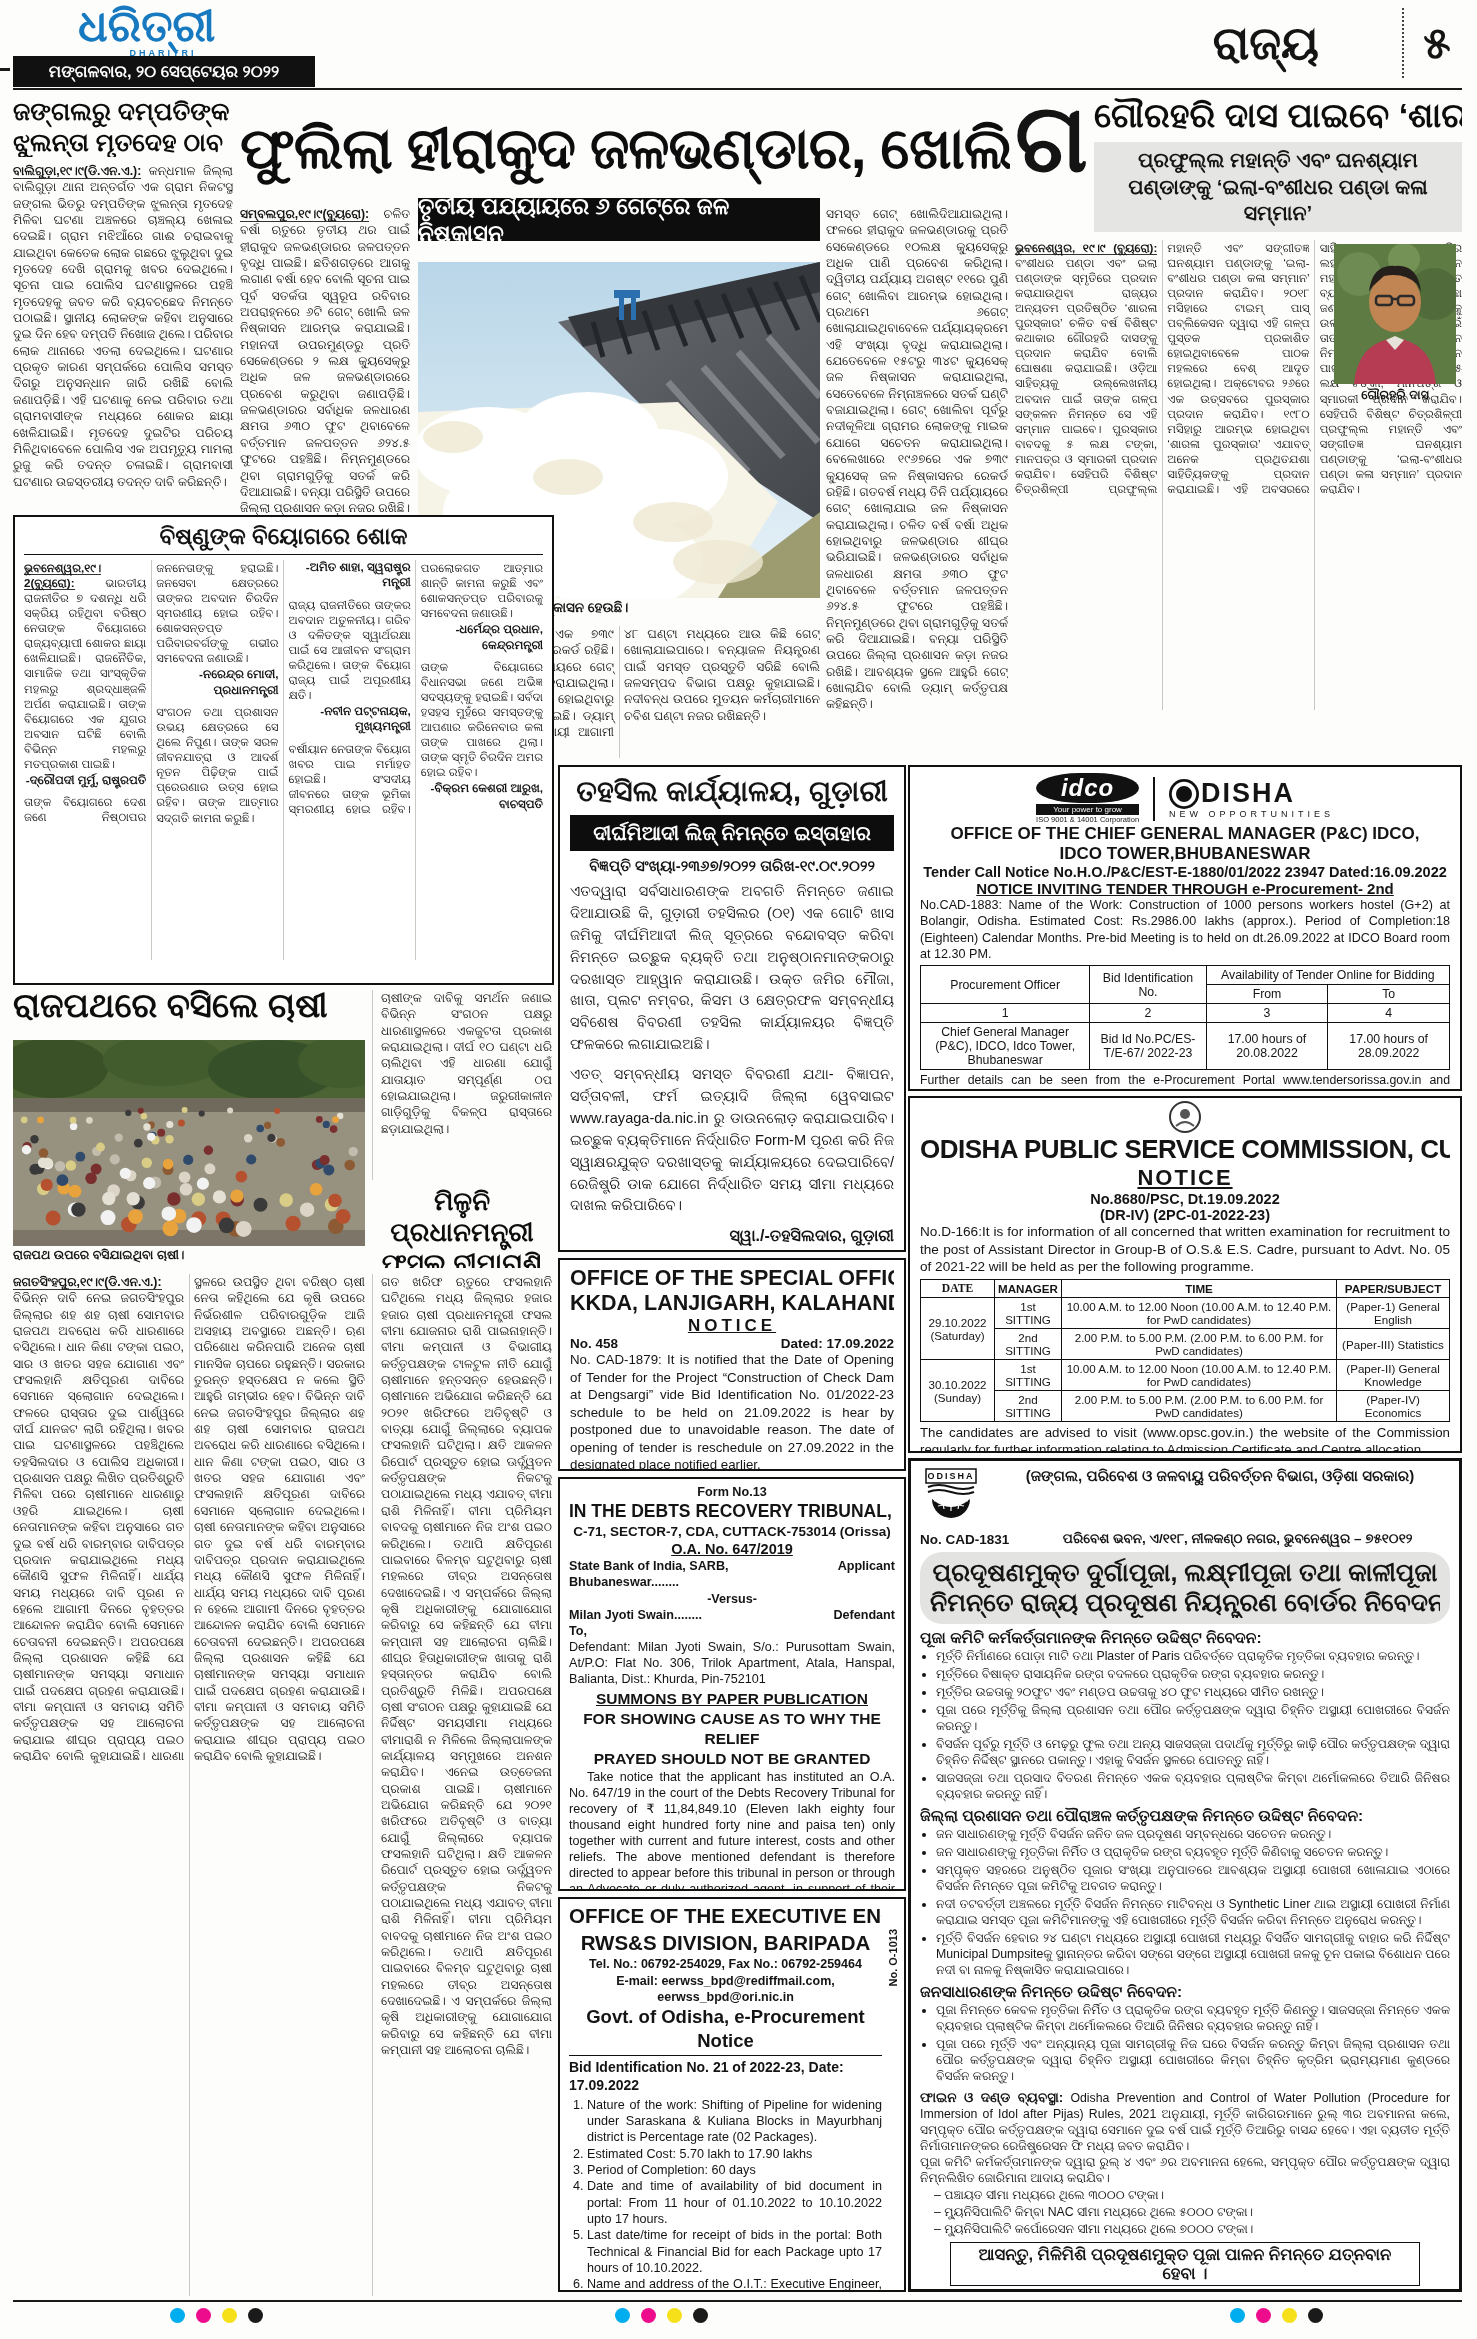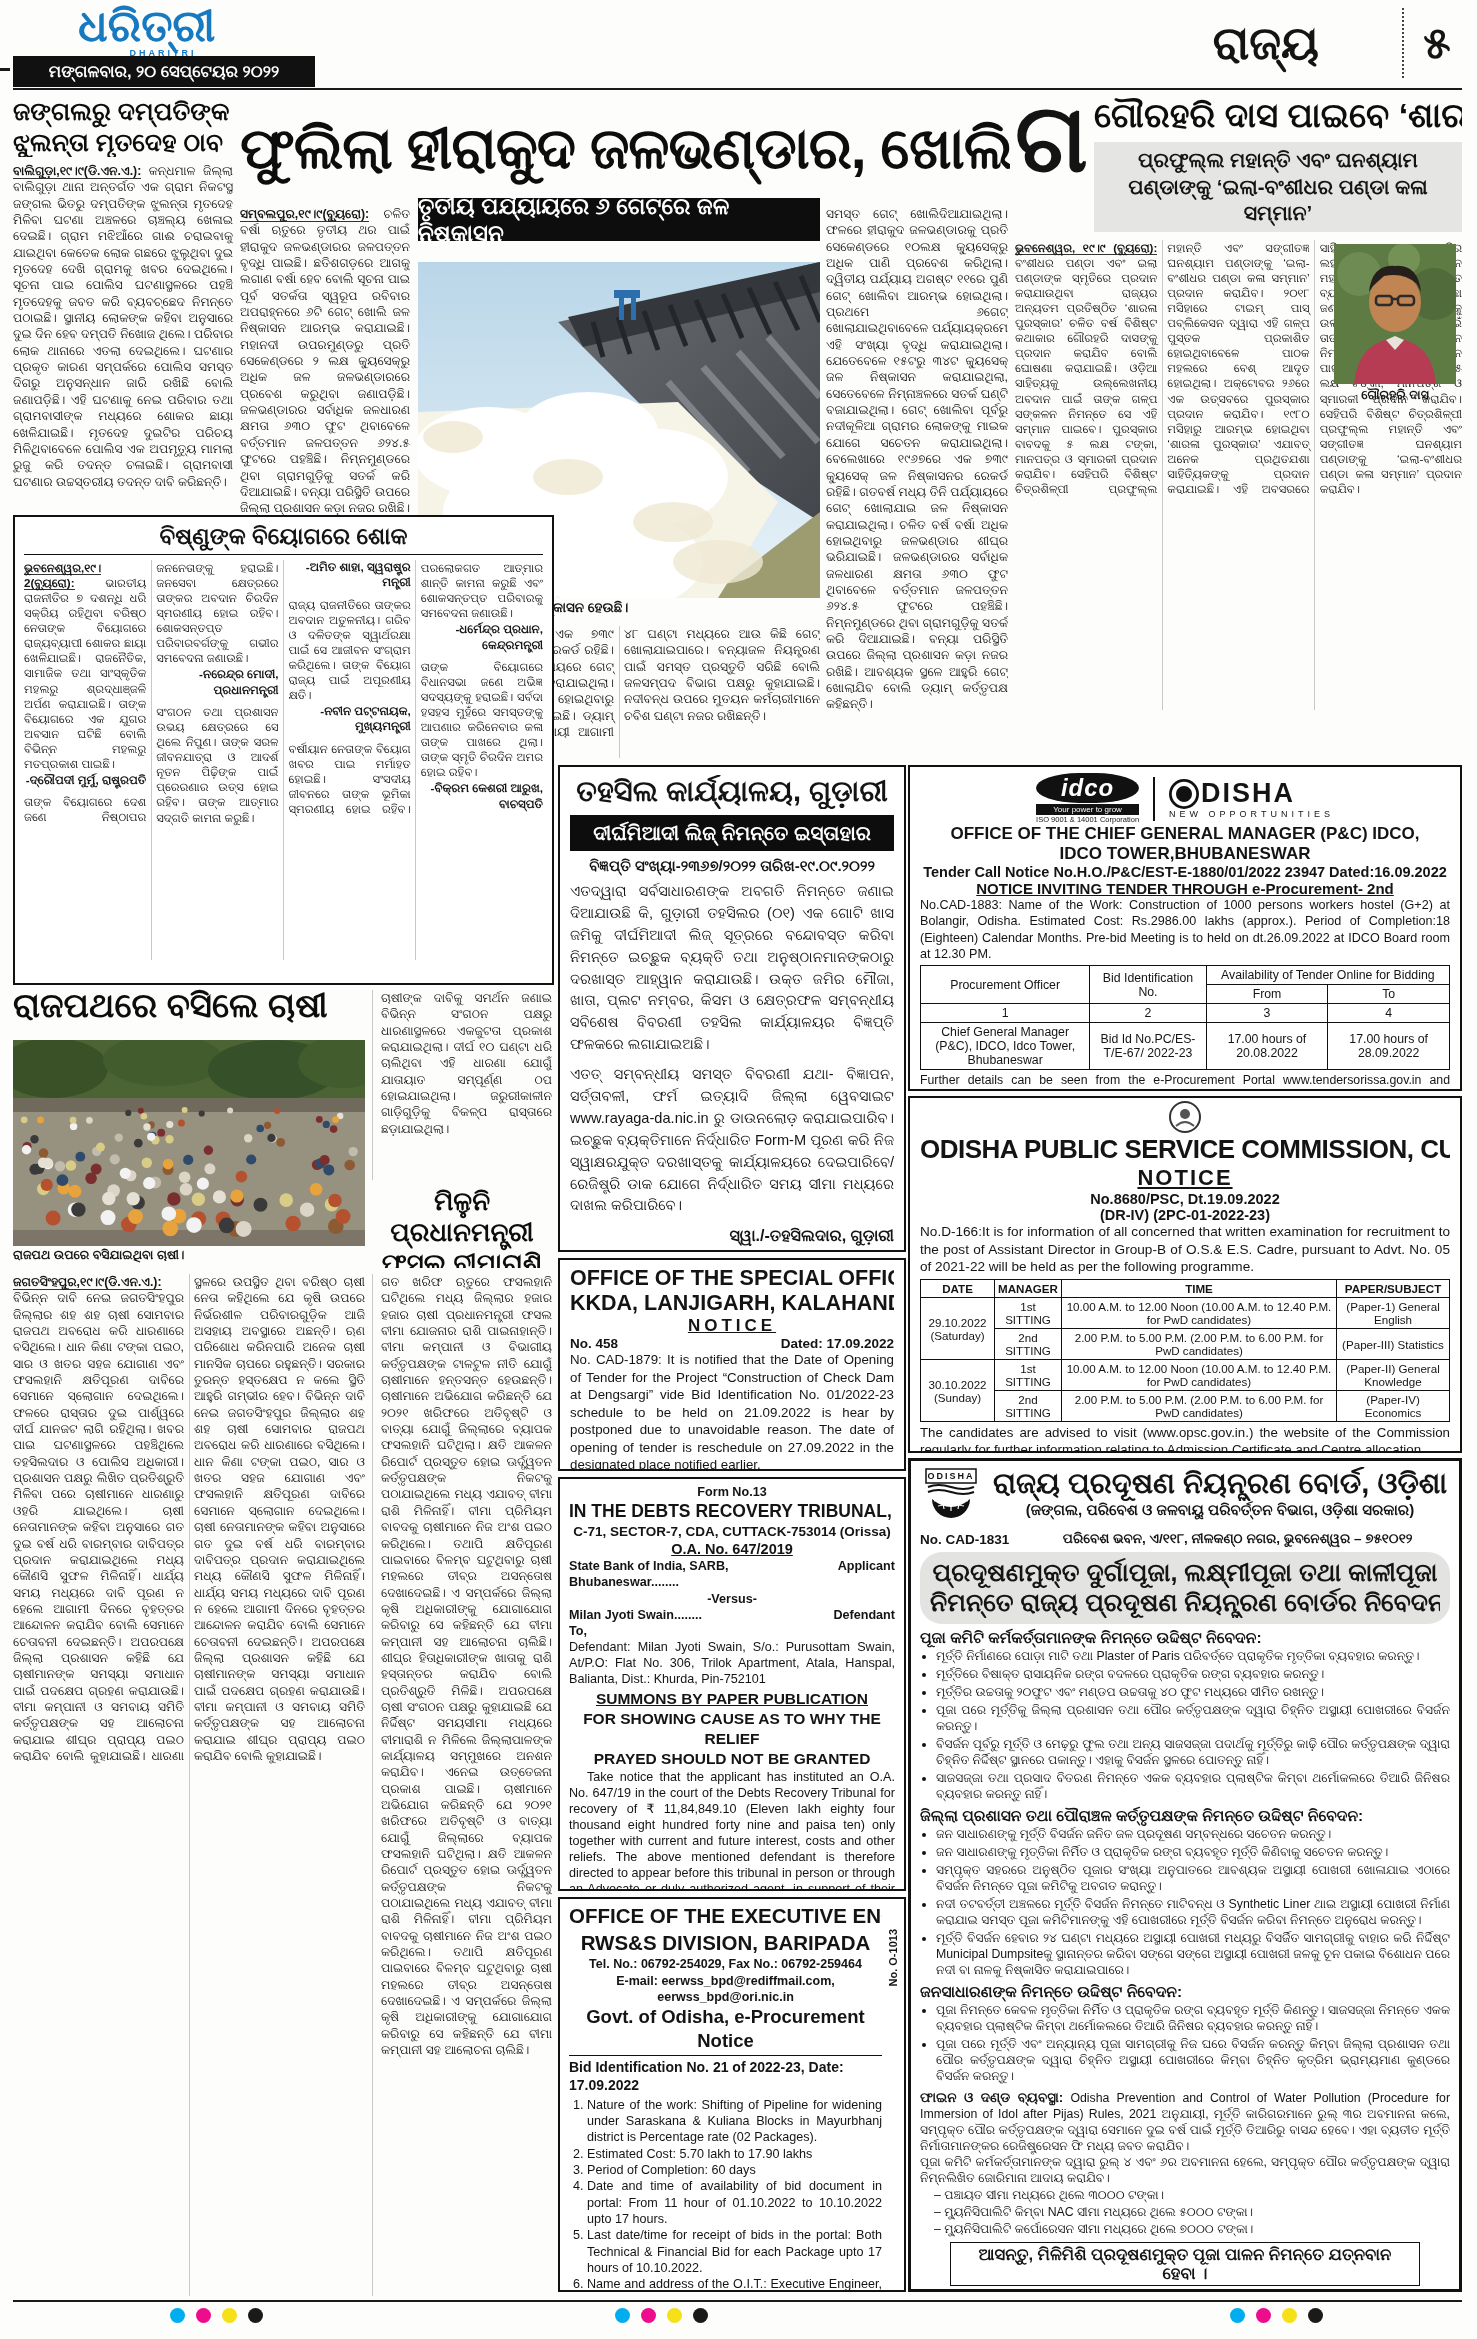--- a/index.html
+++ b/index.html
@@ -477,21 +477,21 @@
       </svg>
     </div>
     <div class="ctr ovh" style="font-size:26px;font-weight:900;white-space:nowrap;letter-spacing:-0.5px;">ODISHA PUBLIC SERVICE COMMISSION, CUTTACK</div>
     <div class="ctr b uln" style="font-size:22px;letter-spacing:2px;">NOTICE</div>
     <div class="ctr b" style="font-size:14.5px;">No.8680/PSC, Dt.19.09.2022</div>
     <div class="ctr b" style="font-size:14.5px;">(DR-IV) (2PC-01-2022-23)</div>
     <div class="j" style="font-size:13.6px;line-height:1.3;">No.D-166:It is for information of all concerned that written examination for recruitment to the post of Assistant Director in Group-B of O.S.&amp; E.S. Cadre, pursuant to Advt. No. 05 of 2021-22 will be held as per the following programme.</div>
     <table class="nt" style="font-size:11.6px;margin-top:3px;">
       <tbody>
           <tr class="b">
-        <td style="width:14%;font-weight:bold;">DATE</td>
+        <td style="width:14%;font-weight:bold;font-family:Liberation Serif, serif;">DATE</td>
         <td style="width:12%;font-weight:bold;">MANAGER</td>
         <td style="width:52%;font-weight:bold;">TIME</td>
         <td style="font-weight:bold;">PAPER/SUBJECT</td>
       </tr>
       <tr>
         <td rowspan="2">29.10.2022 (Saturday)</td>
         <td>1st SITTING</td>
         <td>10.00 A.M. to 12.00 Noon (10.00 A.M. to 12.40 P.M. for PwD candidates)</td>
         <td>(Paper-1) General English</td>
       </tr>
@@ -527,21 +527,20 @@
           <path d="M6 25 Q16 21 29 25 Q42 29 52 25" stroke="#111" fill="none" stroke-width="2"></path>
           <path d="M10 32 A19 19 0 0 0 48 32 Q29 48 10 32 Z" fill="#111"></path>
           <path d="M12 34 Q29 30 46 34" stroke="#fff" fill="none" stroke-width="1.2"></path>
           <path d="M16 39 Q29 36 42 39" stroke="#fff" fill="none" stroke-width="1.2"></path>
           <line x1="29" y1="30" x2="29" y2="44" stroke="#fff" stroke-width="1.2"></line>
           <line x1="20" y1="31" x2="22" y2="42" stroke="#fff" stroke-width="1.2"></line>
           <line x1="38" y1="31" x2="36" y2="42" stroke="#fff" stroke-width="1.2"></line>
         </svg>
       </div>
       <div style="flex:1;text-align:center;">
-        <div class="b ovh" style="font-size:29px;white-space:nowrap;">ରାଜ୍ୟ ପ୍ରଦୂଷଣ ନିୟନ୍ତ୍ରଣ ବୋର୍ଡ, ଓଡ଼ିଶା</div>
         <div class="b" style="font-size:15px;">(ଜଙ୍ଗଲ, ପରିବେଶ ଓ ଜଳବାୟୁ ପରିବର୍ତ୍ତନ ବିଭାଗ, ଓଡ଼ିଶା ସରକାର)</div>
       </div>
     </div>
     <div style="display:flex;gap:16px;align-items:center;font-size:13.5px;font-weight:bold;margin-top:2px;">
       <span>No. CAD-1831</span>
       <span style="flex:1;text-align:center;">ପରିବେଶ ଭବନ, ଏ/୧୧୮, ନୀଳକଣ୍ଠ ନଗର, ଭୁବନେଶ୍ୱର – ୭୫୧୦୧୨</span>
     </div>
     <div class="ctr" style="background:#e3e3e1;border-radius:22px;padding:6px 10px;margin:5px 0;">
       <div class="b ovh" style="font-size:25px;white-space:nowrap;">ପ୍ରଦୂଷଣମୁକ୍ତ ଦୁର୍ଗାପୂଜା, ଲକ୍ଷ୍ମୀପୂଜା ତଥା କାଳୀପୂଜା</div>
       <div class="b ovh" style="font-size:25px;white-space:nowrap;">ନିମନ୍ତେ ରାଜ୍ୟ ପ୍ରଦୂଷଣ ନିୟନ୍ତ୍ରଣ ବୋର୍ଡର ନିବେଦନ</div>

